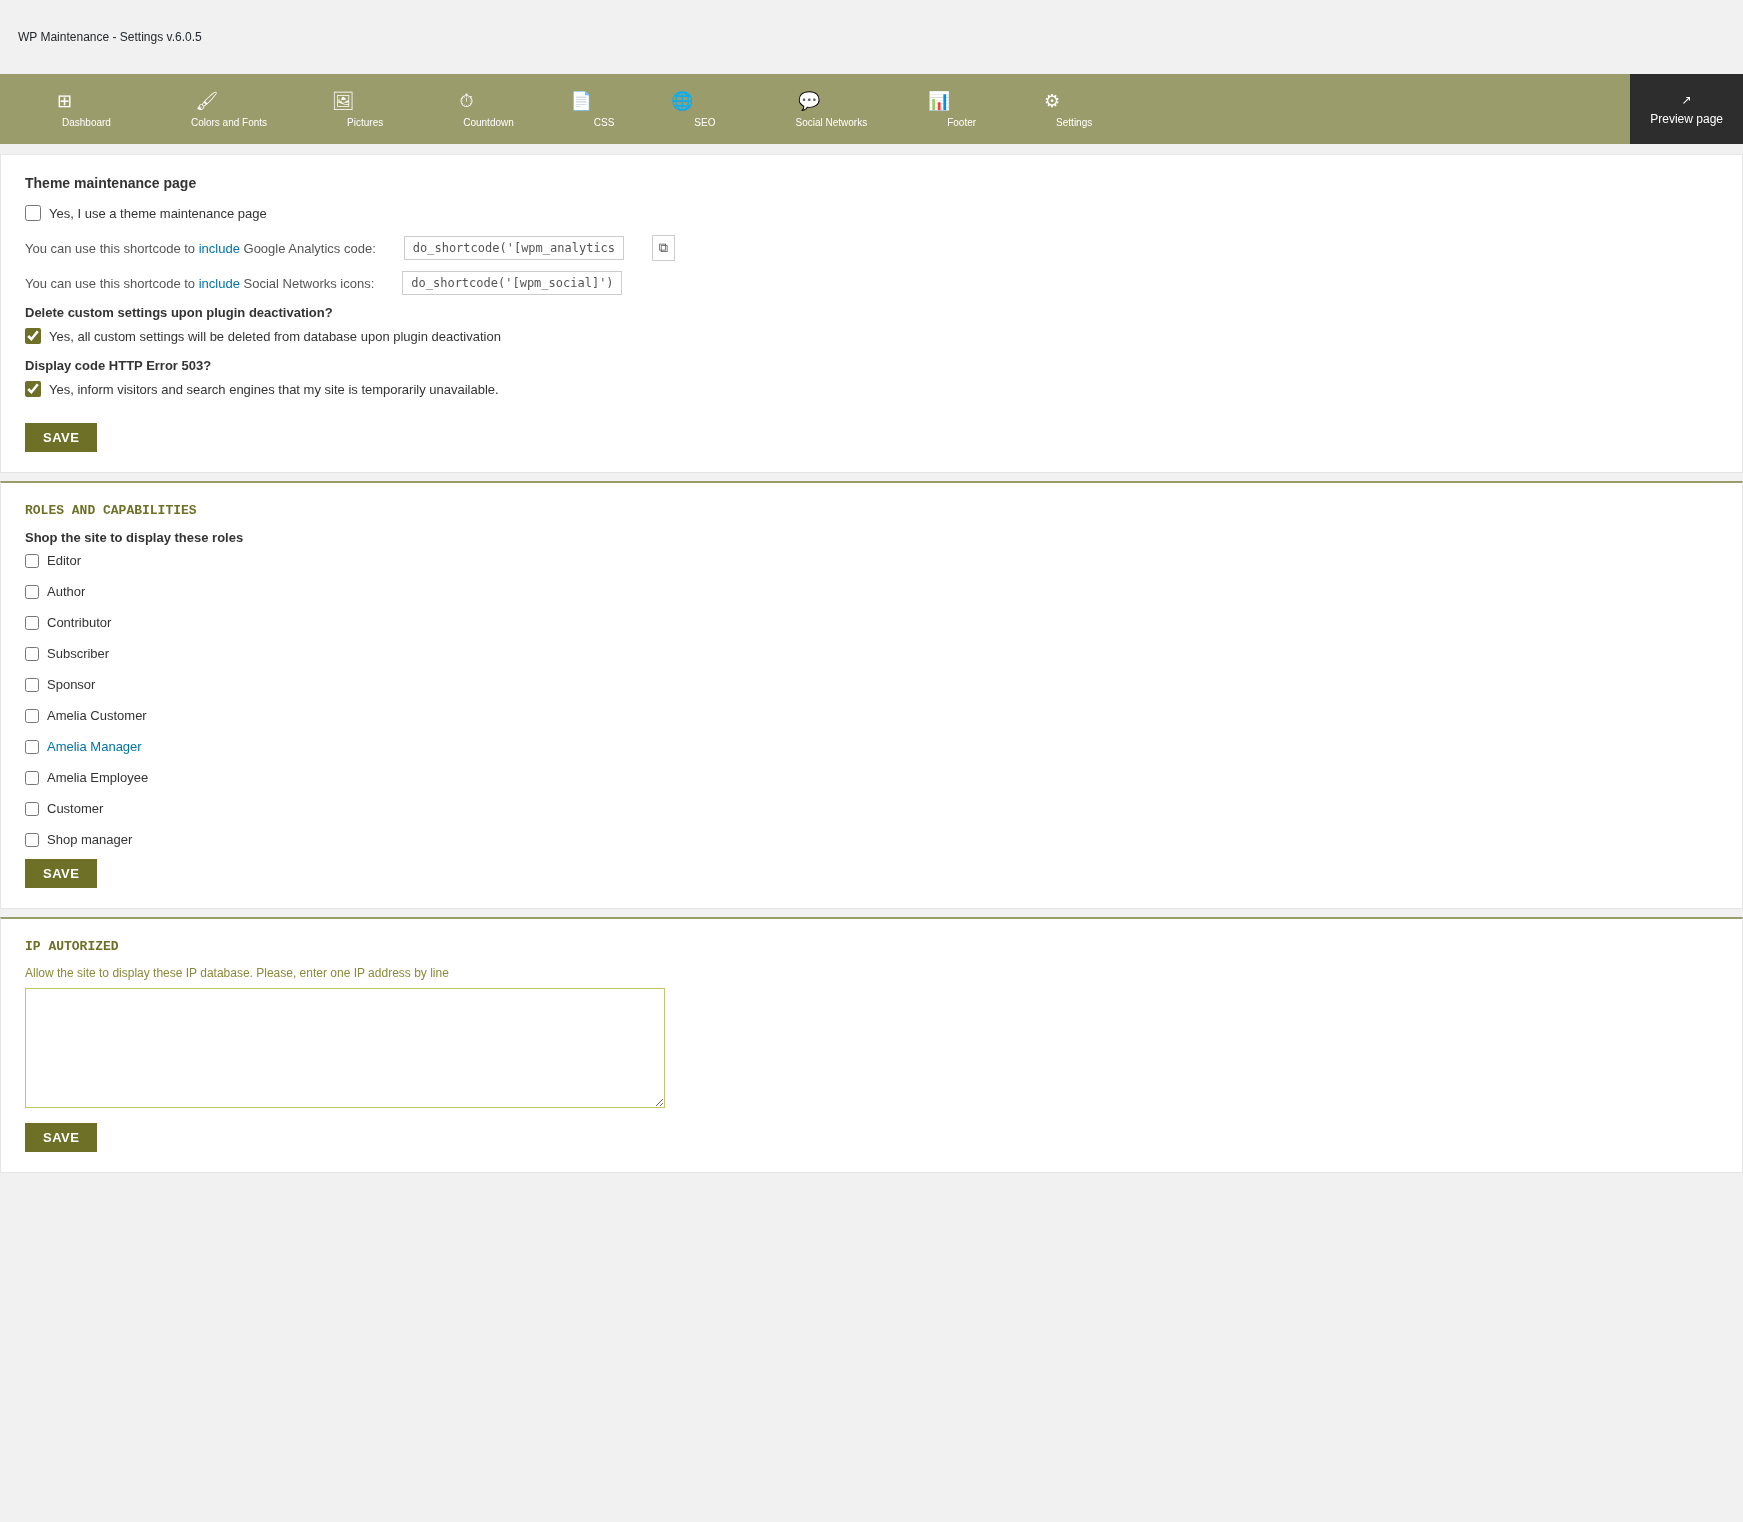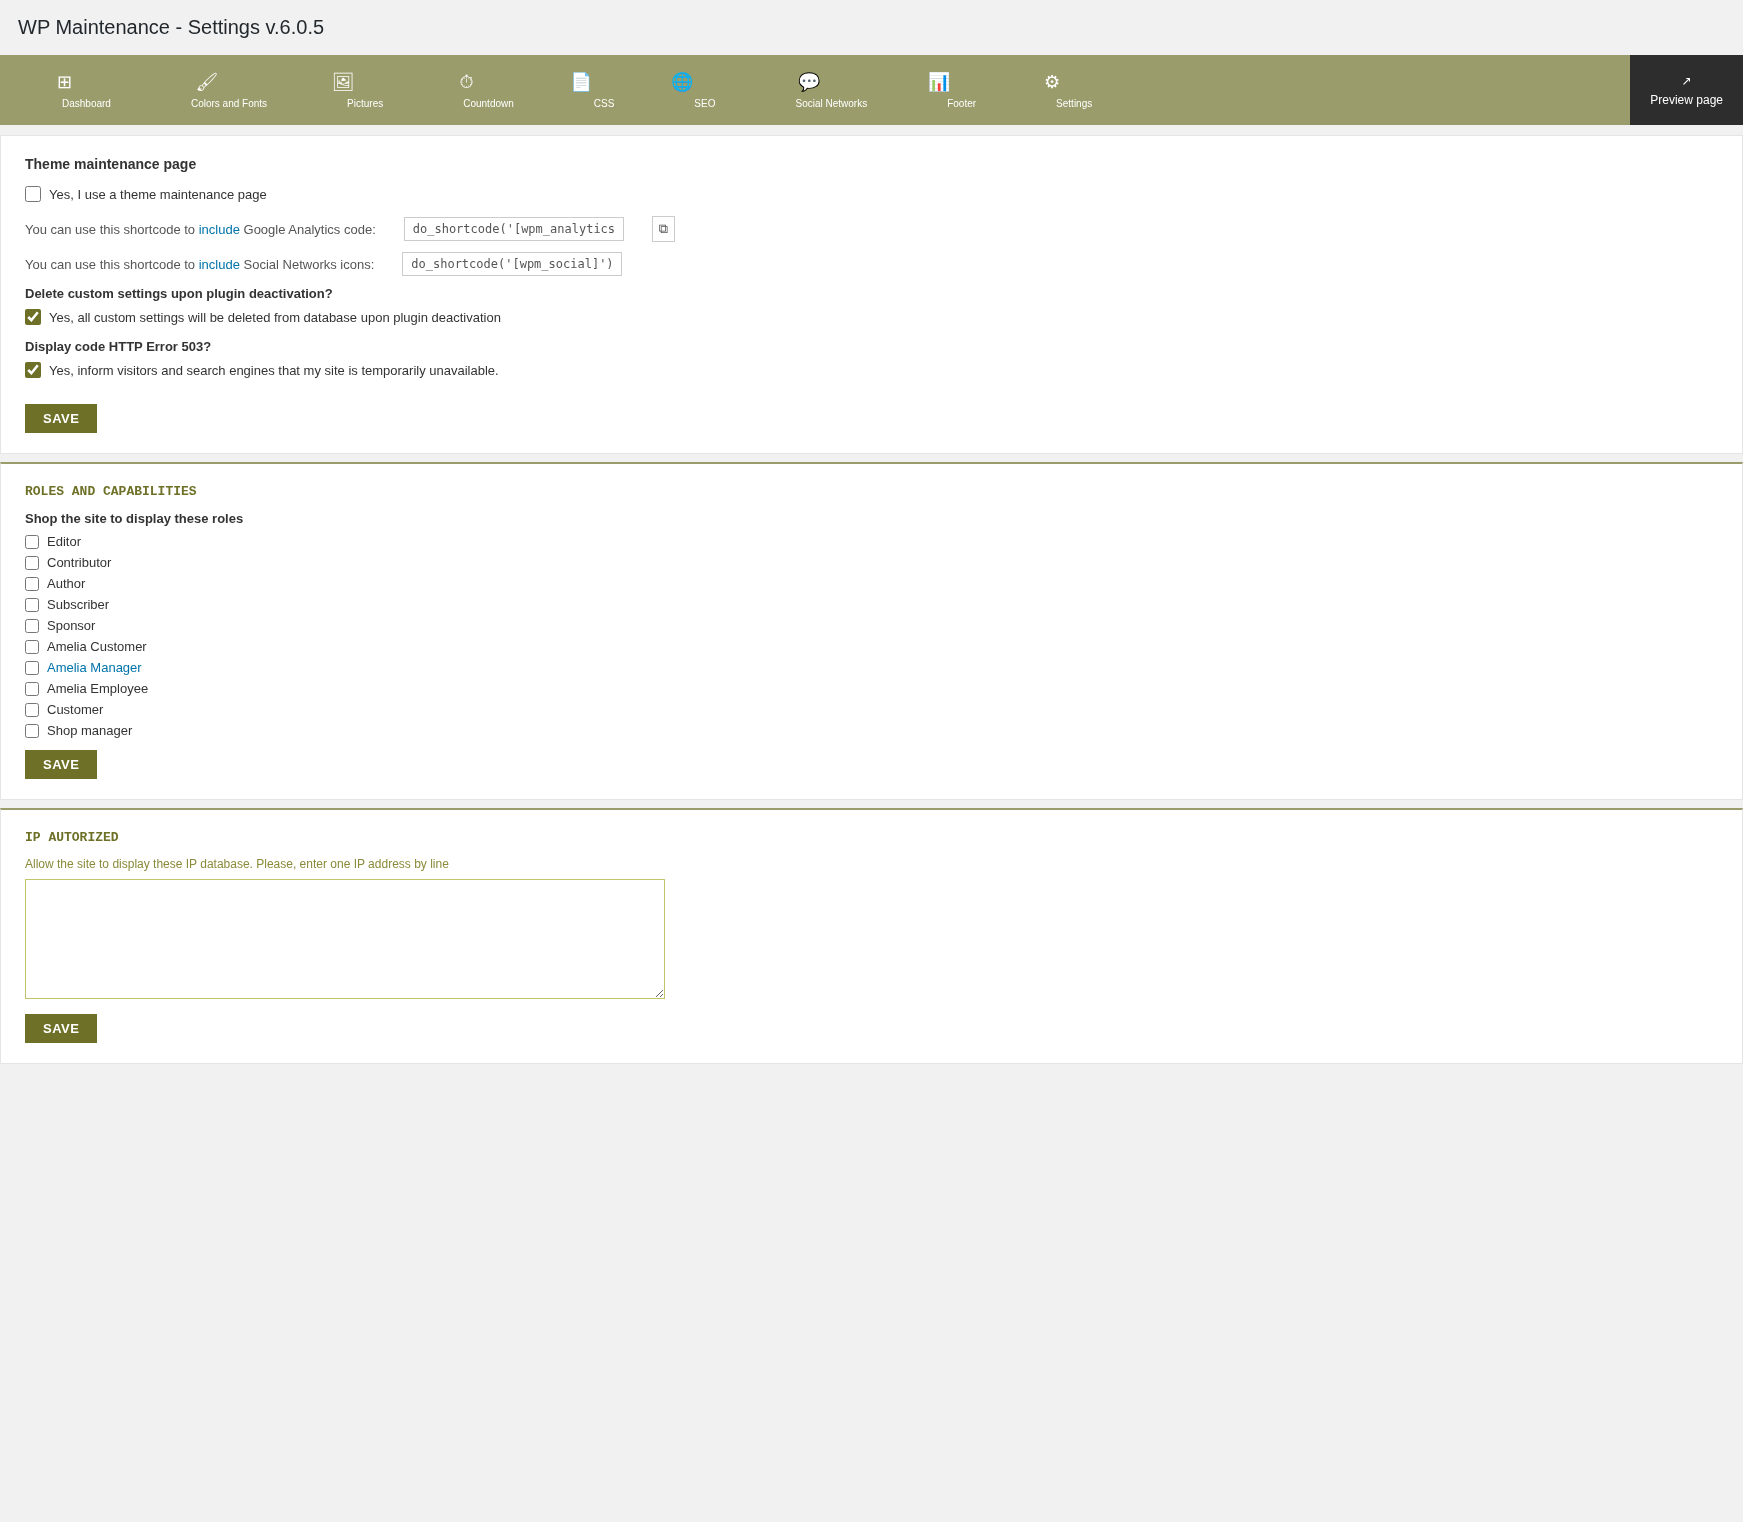--- a/index.html
+++ b/index.html
@@ -1,21 +1,21 @@
 <!DOCTYPE html>
 <html><head>
   <meta charset="utf-8">
   <style>
     * { box-sizing: border-box; margin: 0; padding: 0; }
     body { font-family: Arial, sans-serif; font-size: 13px; background: #f1f1f1; color: #333; }
 
     
     .page-title {
-      padding: 16px 18px;
-      font-size: 20px;
+      padding: 30px 18px;
+      font-size: 12px;
       font-weight: normal;
       color: #23282d;
       background: #f1f1f1;
     }
 
     
     .nav-bar {
       background: #9b9c6b;
       display: flex;
       align-items: stretch;
@@ -147,21 +147,21 @@
       margin-top: 12px;
       text-transform: uppercase;
       letter-spacing: 0.5px;
       text-align: center;
     }
 
     
     .roles-list {
       display: flex;
       flex-direction: column;
-      gap: 6px;
+      gap: 16px;
     }
 
     .role-item {
       display: flex;
       align-items: center;
       gap: 8px;
       font-size: 13px;
     }
     .role-item input[type="checkbox"] {
       width: 14px;
@@ -290,26 +290,26 @@
   <div class="section-card">
     <div class="section-title-accent">ROLES AND CAPABILITIES</div>
     <div class="sub-title">Shop the site to display these roles</div>
 
     <div class="roles-list">
       <div class="role-item">
         <input type="checkbox" id="role-editor" style="">
         <label for="role-editor">Editor</label>
       </div>
       <div class="role-item">
+        <input type="checkbox" id="role-author" style="">
+        <label for="role-author">Author</label>
+      </div>
+      <div class="role-item">
         <input type="checkbox" id="role-contributor" style="">
         <label for="role-contributor">Contributor</label>
-      </div>
-      <div class="role-item">
-        <input type="checkbox" id="role-author" style="">
-        <label for="role-author">Author</label>
       </div>
       <div class="role-item">
         <input type="checkbox" id="role-subscriber" style="">
         <label for="role-subscriber">Subscriber</label>
       </div>
       <div class="role-item">
         <input type="checkbox" id="role-sponsor" style="">
         <label for="role-sponsor">Sponsor</label>
       </div>
       <div class="role-item">

